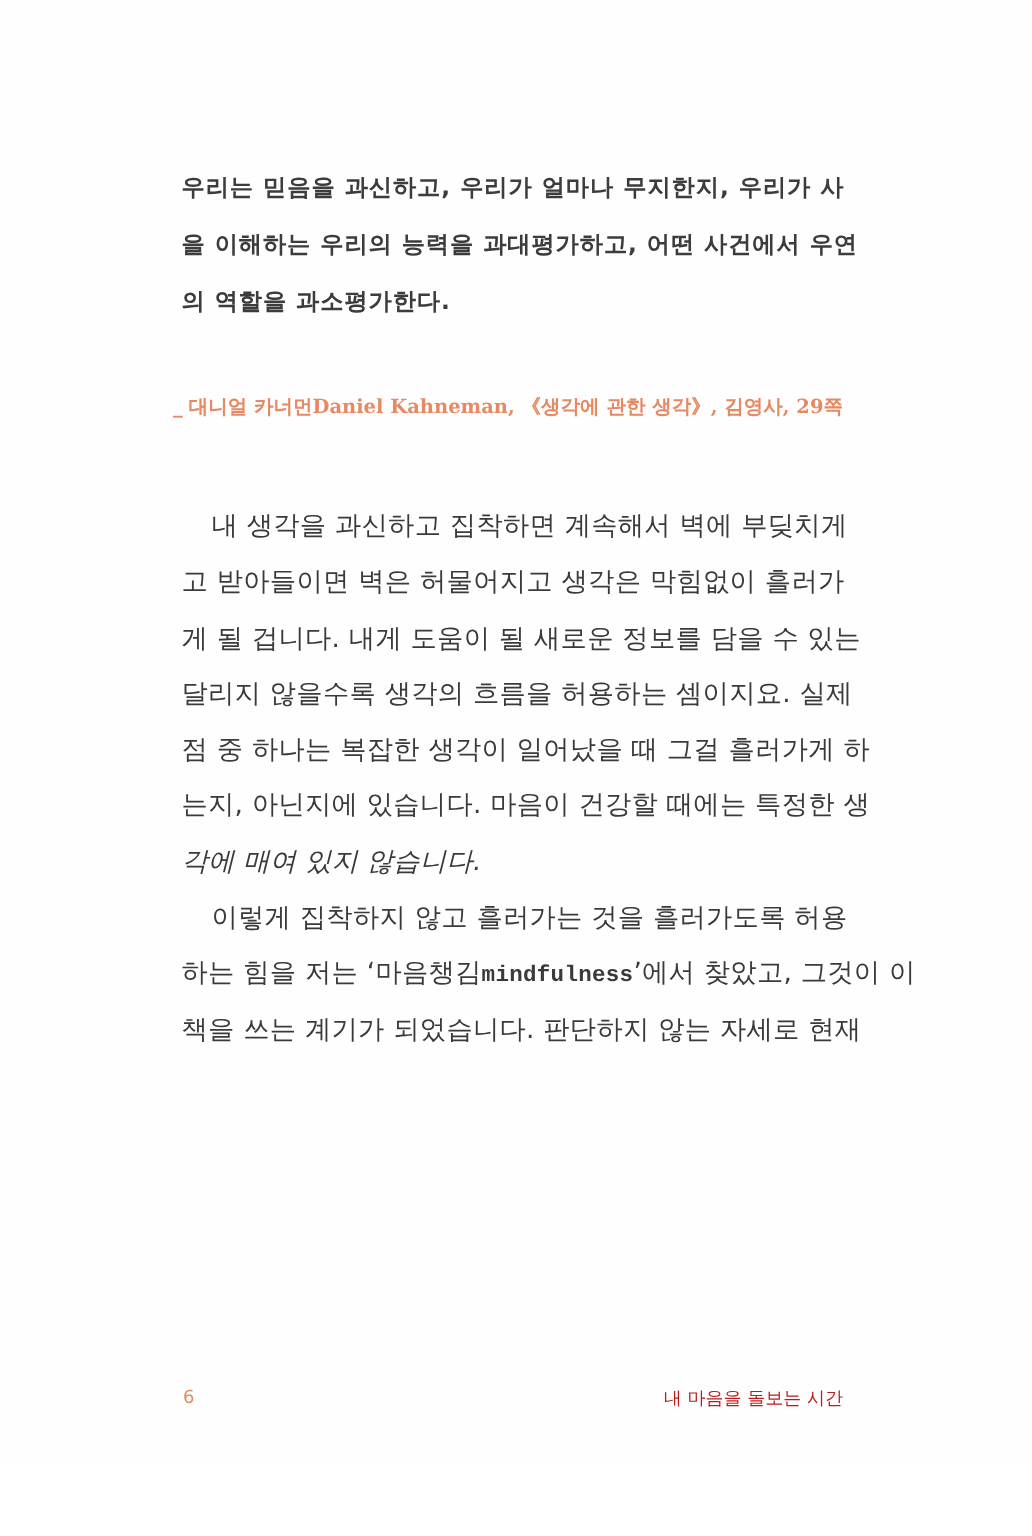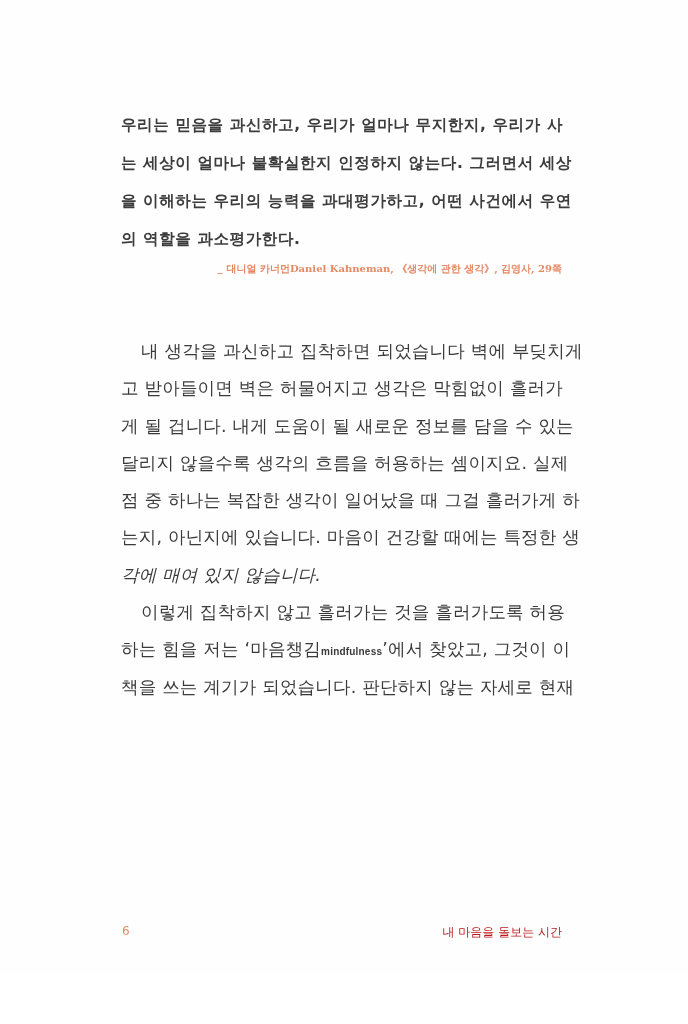--- a/index.html
+++ b/index.html
@@ -1,47 +1,46 @@
 <!DOCTYPE html>
 <html><head>
 <meta charset="utf-8">
 <style>
   html, body { margin: 0; padding: 0; background: #ffffff; }
   body { width: 688px; height: 1024px; position: relative; overflow: hidden; font-family: "DejaVu Sans", "Liberation Sans", sans-serif; }
   .page { position: absolute; left: 0; top: 0; width: 688px; height: 972px; background: #fefefe; }
   .quote { position: absolute; left: 121px; top: 106px; width: 442px; }
   .quote .line { display: block; height: 38px; line-height: 38px; font-size: 15.5px; font-weight: bold; color: #3c3c3c; letter-spacing: 0.6px; white-space: nowrap; text-align: justify; text-align-last: justify; }
-  .cite { position: absolute; right: 126px; top: 262px; font-family: "DejaVu Serif", "Liberation Serif", serif; font-size: 10px; font-weight: bold; color: #e58a64; white-space: nowrap; }
+  .cite { position: absolute; right: 126px; top: 262px; font-family: "DejaVu Serif", "Liberation Serif", serif; font-size: 13px; font-weight: bold; color: #e58a64; white-space: nowrap; }
   .cite .dash { margin-right: 4px; }
   .body-text { position: absolute; left: 121px; top: 333px; width: 442px; }
   .body-text .line { display: block; height: 37.3px; line-height: 37.3px; font-size: 17.5px; color: #3a3a3a; white-space: nowrap; text-align: justify; text-align-last: justify; letter-spacing: 0.2px; }
   .body-text .line.last { text-align-last: left; font-style: italic; }
   .body-text .line.indent { padding-left: 20px; }
-  .sup-en { font-family: Liberation Sans, sans-serif; font-size: 10px; font-weight: bold; }
+  .sup-en { font-family: Liberation Mono, monospace; font-size: 15px; font-weight: bold; }
   .footer-page { position: absolute; left: 122px; top: 924px; font-size: 12px; color: #e58a64; }
   .footer-title { position: absolute; right: 126px; top: 924px; font-size: 12px; color: #b91c1c; }
 </style>
 </head>
 <body>
 
 <div class="page">
 
   <div class="quote">
     <span class="line">우리는 믿음을 과신하고, 우리가 얼마나 무지한지, 우리가 사</span>
-    <span class="line">는 세상이 얼마나 불확실한지 인정하지 않는다. 그러면서 세상</span>
     <span class="line">을 이해하는 우리의 능력을 과대평가하고, 어떤 사건에서 우연</span>
     <span class="line" style="text-align-last:left;">의 역할을 과소평가한다.</span>
   </div>
 
   <div class="cite">
     <span class="dash">_</span><span>대니얼 카너먼</span><span>Daniel Kahneman</span><span>, 《생각에 관한 생각》, 김영사, 29쪽</span>
   </div>
 
   <div class="body-text">
-    <span class="line indent">내 생각을 과신하고 집착하면 되었습니다 벽에 부딪치게</span>
+    <span class="line indent">내 생각을 과신하고 집착하면 계속해서 벽에 부딪치게</span>
     <span class="line">고 받아들이면 벽은 허물어지고 생각은 막힘없이 흘러가</span>
     <span class="line">게 될 겁니다. 내게 도움이 될 새로운 정보를 담을 수 있는</span>
     <span class="line">달리지 않을수록 생각의 흐름을 허용하는 셈이지요. 실제</span>
     <span class="line">점 중 하나는 복잡한 생각이 일어났을 때 그걸 흘러가게 하</span>
     <span class="line">는지, 아닌지에 있습니다. 마음이 건강할 때에는 특정한 생</span>
     <span class="line last">각에 매여 있지 않습니다.</span>
     <span class="line indent">이렇게 집착하지 않고 흘러가는 것을 흘러가도록 허용</span>
     <span class="line"><span>하는 힘을 저는 ‘마음챙김</span><span class="sup-en">mindfulness</span><span>’에서 찾았고, 그것이 이</span></span>
     <span class="line">책을 쓰는 계기가 되었습니다. 판단하지 않는 자세로 현재</span>
   </div>

